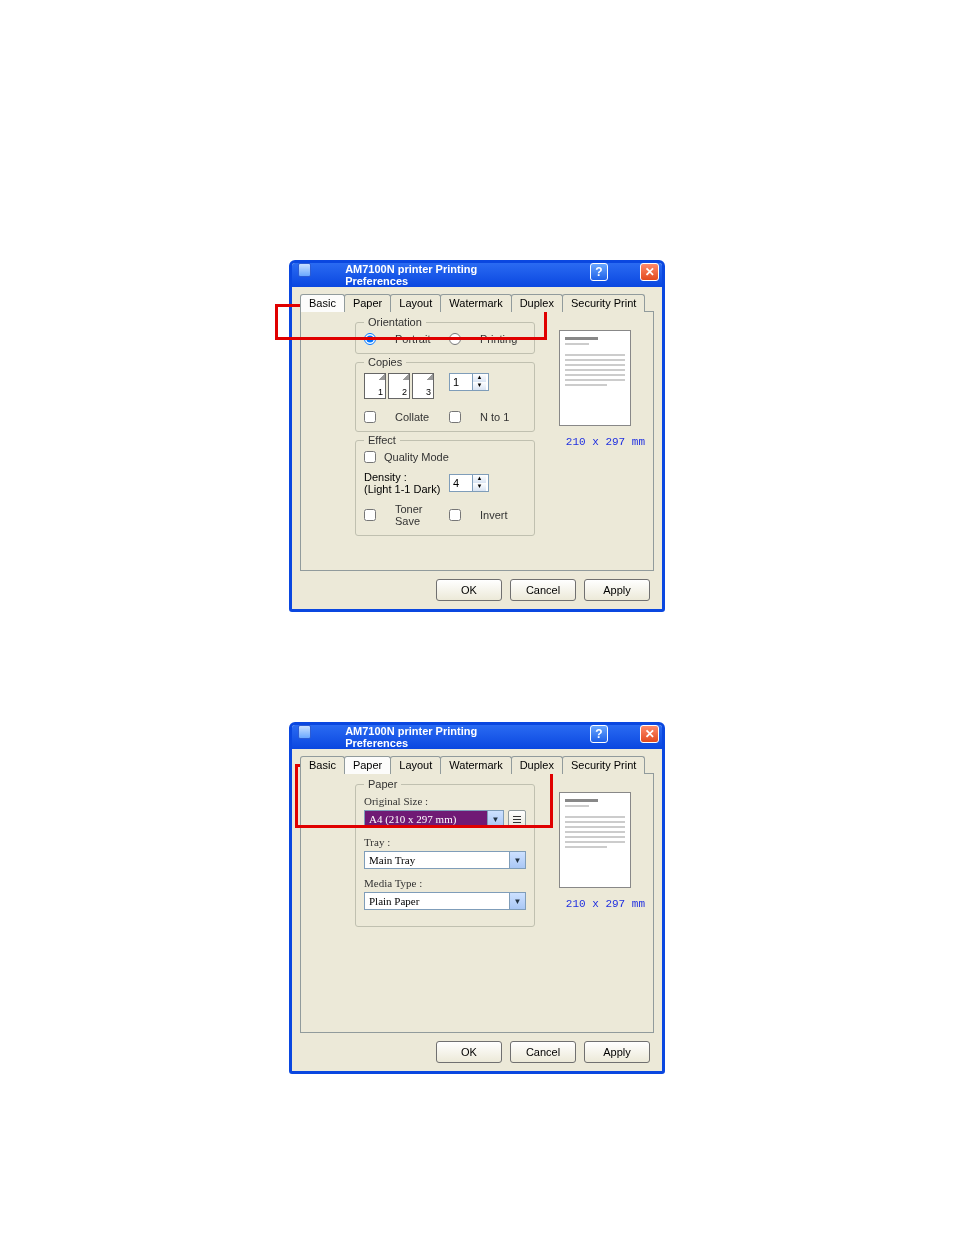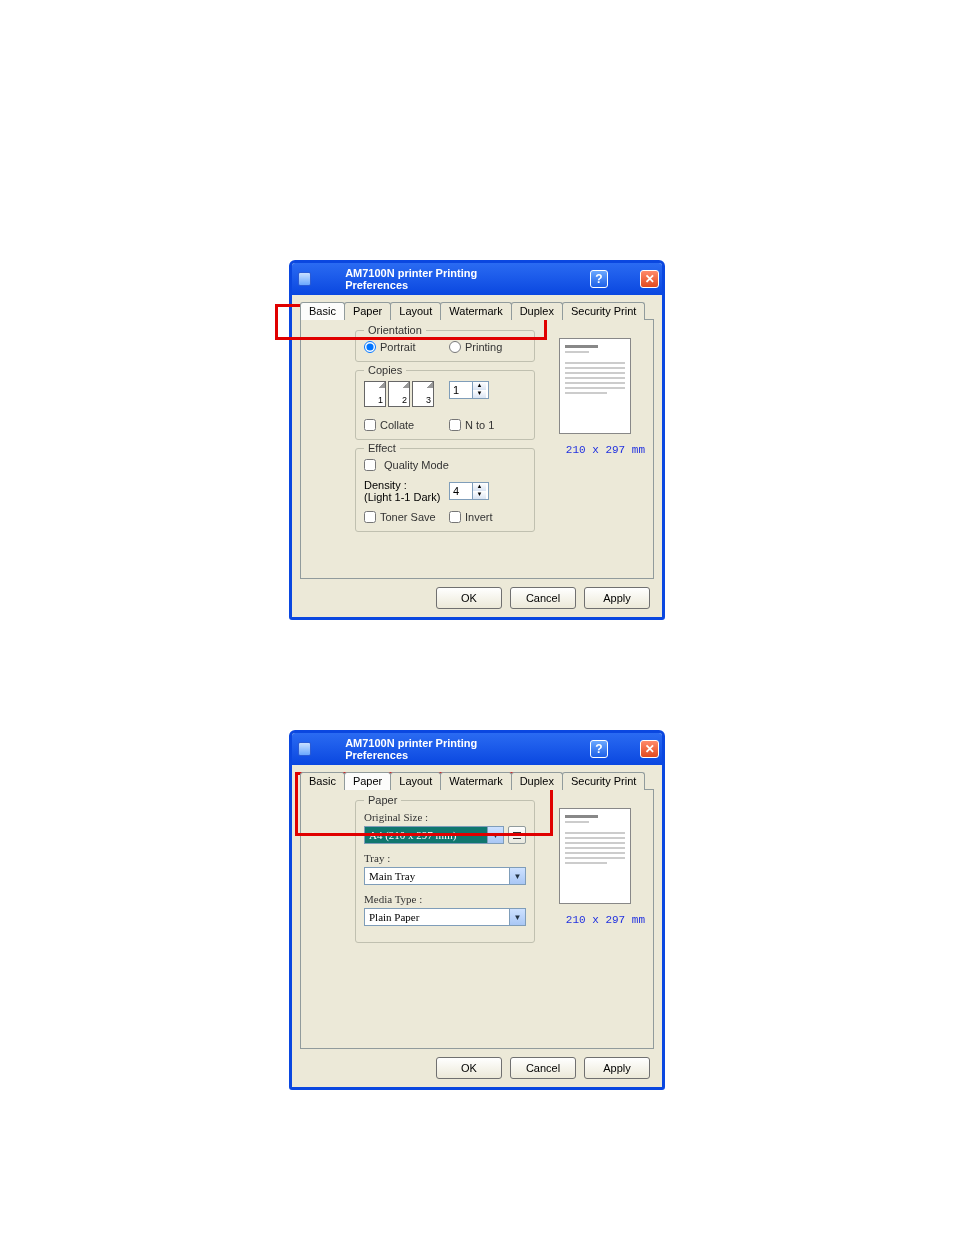--- a/index.html
+++ b/index.html
@@ -1,57 +1,57 @@
 <!DOCTYPE html>
 <html><head>
 <meta charset="utf-8">
 <style>
   * { box-sizing: border-box; margin: 0; padding: 0; }
   body { background: #ffffff; font-family: "Tahoma", sans-serif; font-size: 11px; color: #000; width: 954px; }
   .page { width: 954px; position: relative; padding-top: 260px; padding-bottom: 150px; }
   .dialog-wrap { position: relative; margin: 0 auto 110px auto; width: 376px; }
   .win { width: 376px; border: 3px solid #0A47E0; border-radius: 6px 6px 3px 3px; background: #ECE9D8; box-shadow: 0 0 0 0; }
-  .titlebar { background: linear-gradient(#2a6bf2, #0a47e0); height: 32px; display: flex; align-items: center; padding: 0 3px 0 6px; color: #fff; font-weight: bold; font-size: 11px; border-radius: 3px 3px 0 0; gap: 29px; }
+  .titlebar { background: linear-gradient(#2a6bf2, #0a47e0); height: 24px; display: flex; padding: 0 3px 0 6px; color: #fff; font-weight: bold; font-size: 11px; border-radius: 3px 3px 0 0; gap: 29px; }
   .titlebar .ticon { width: 14px; height: 14px; margin-right: 5px; background: linear-gradient(#c9e0ff,#6aa8ff); border:1px solid #2b5bd4; border-radius:2px; }
   .titlebar .spacer { flex: 1; }
   .wbtn { width: 20px; height: 18px; margin-left: 3px; border: 1px solid #fff; border-radius: 3px; display: flex; align-items:center; justify-content:center; font-weight:bold; font-size:12px; cursor:pointer; }
   .wbtn.help { background: linear-gradient(#6aa8ff,#1e60e8); color:#fff; }
   .wbtn.close { background: linear-gradient(#ff8a6a,#e24a1f); color:#fff; }
   .client { padding: 6px 8px 8px 8px; }
   .tabs { display:flex; gap:0; margin-bottom: 0; position:relative; z-index:2; }
   .tab { background:#ECE9D8; border:1px solid #919B9C; border-bottom:none; padding: 2px 8px 3px 8px; font-size:11px; cursor:pointer; border-radius:3px 3px 0 0; margin-right:-1px; position:relative; top:1px; }
   .tab.active { background:#FCFCFB; z-index:3; }
   .tabbody { border:1px solid #919B9C; background:#FCFCFB00; padding: 10px 8px 8px 8px; background:#ECE9D8; display:flex; gap:10px; min-height:260px; }
   .leftcol { flex: 1; margin-left: 46px; }
   .rightcol { width: 100px; text-align:right; padding-top: 8px; }
   .group { border:1px solid #C0C0B0; border-radius:3px; padding: 10px 8px 8px 8px; margin-bottom: 8px; position:relative; background:#ECE9D8; }
   .group > .legend { position:absolute; top:-7px; left:8px; background:#ECE9D8; padding: 0 4px; font-size:11px; color:#333; }
   .row { display:flex; align-items:center; gap:8px; }
-  .row .half { flex:1; display:flex; align-items:center; gap:4px; }
+  .row .half { flex:1; display:flex; align-items:center; gap:19px; }
   label.small { font-size:11px; color:#333; }
   .radio, .chk { width:12px; height:12px; }
   .copies-icons { display:flex; gap:2px; margin-bottom:6px; }
   .pgi { width:22px; height:26px; border:1px solid #666; background:#fff; position:relative; }
   .pgi::after { content:""; position:absolute; top:0; right:0; width:6px; height:6px; background:linear-gradient(135deg,#fff 49%, #999 50%); }
   .pgi .num { position:absolute; bottom:1px; right:2px; font-size:9px; }
   .spin { display:flex; align-items:center; border:1px solid #7F9DB9; background:#fff; height:18px; width:40px; }
   .spin input { border:none; width:22px; font-size:11px; padding-left:3px; background:#fff; outline:none; }
   .spin .ar { display:flex; flex-direction:column; }
   .spin .ar div { width:14px; height:8px; border-left:1px solid #7F9DB9; background: linear-gradient(#fff,#d9e4f3); font-size:6px; line-height:7px; text-align:center; cursor:pointer; }
   .preview { width: 72px; height: 96px; background:#fff; border:1px solid #888; margin: 0 auto 10px auto; padding:6px 5px; }
   .pline { height:2px; background:#ccc; margin-bottom:3px; }
   .pline.short { width:55%; }
   .pline.bold { background:#888; height:3px; }
   .dims { color:#2030e0; font-family: "Courier New", monospace; font-size:11px; }
   .btnbar { display:flex; justify-content:flex-end; gap:8px; padding: 8px 4px 0 4px; }
   .btn { min-width:66px; height:22px; border:1px solid #707070; background:linear-gradient(#fff,#ECE9D8); border-radius:3px; font-size:11px; cursor:pointer; }
   .redbox { position:absolute; border:3px solid #E00000; pointer-events:none; }
   
   .sel { display:flex; border:1px solid #7F9DB9; background:#fff; height:18px; align-items:stretch; }
-  .sel.highlight .seltxt { background:#0f766e; color:#fff; }
+  .sel.highlight .seltxt { background:#701a75; color:#fff; }
   .sel .seltxt { flex:1; padding:2px 4px; font-size:11px; display:flex; align-items:center; }
   .sel .selbtn { width:16px; background:linear-gradient(#cde1ff,#a9c7f5); border-left:1px solid #7F9DB9; display:flex; align-items:center; justify-content:center; font-size:8px; cursor:pointer; color:#234; }
   .iconbtn { width:18px; height:18px; border:1px solid #919B9C; background:linear-gradient(#fff,#e8e8de); margin-left:4px; display:flex; align-items:center; justify-content:center; font-size:10px; cursor:pointer; border-radius:2px; }
   .field { margin-bottom:8px;font-family:Liberation Serif, serif; }
   .field .flabel { font-size:11px; color:#333; margin-bottom:3px; display:block; }
 </style>
 </head>
 <body>
 
 <div class="page">

